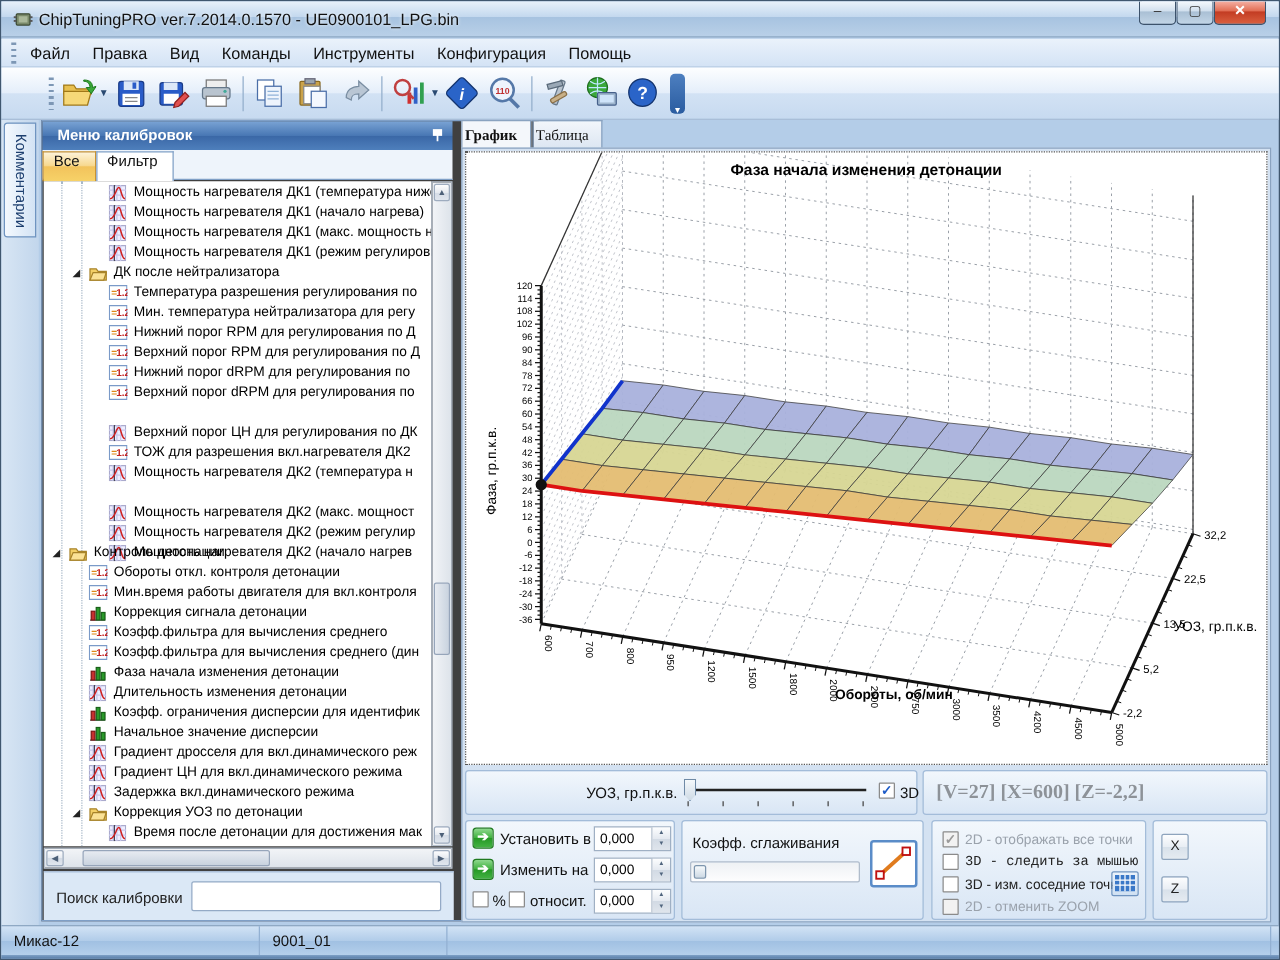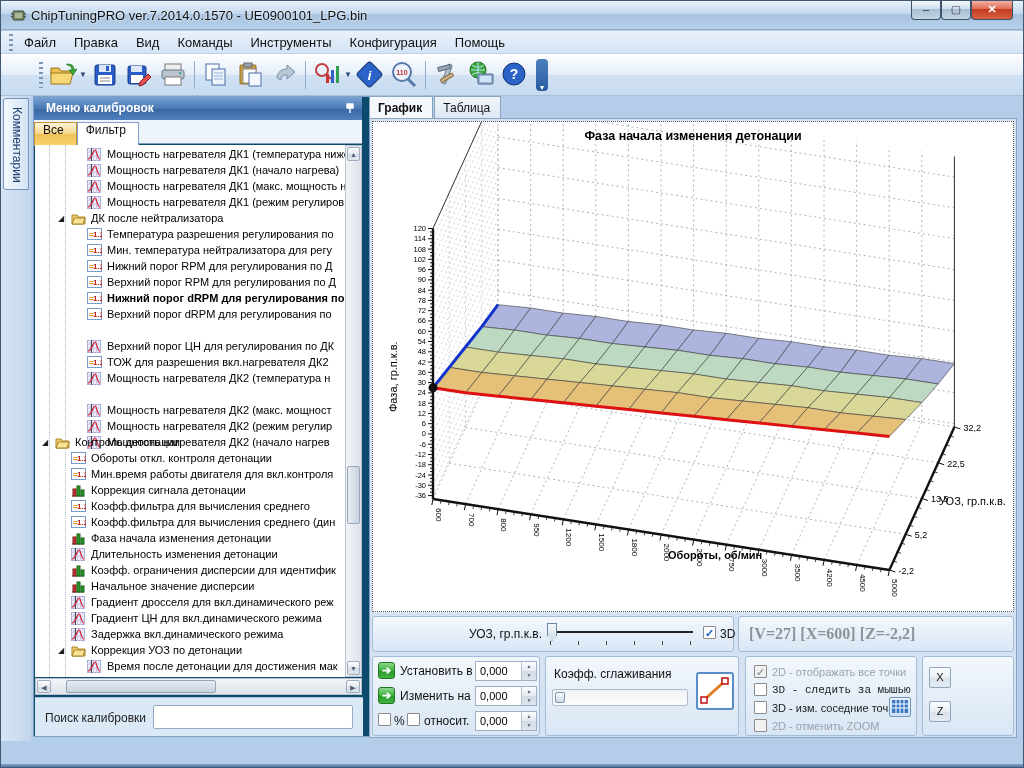--- a/index.html
+++ b/index.html
@@ -36,21 +36,21 @@
   #tb-endcap{display:inline-block;width:12px;height:32px;vertical-align:middle;margin-left:4px;border-radius:4px;
     background:linear-gradient(#4d7fc0,#2a5ca0);color:#fff;font-size:8px;text-align:center;line-height:58px;}
 
   
   #side-strip{left:0;top:95px;width:30px;height:645px;background:linear-gradient(90deg,#d8e6f4,#c2d6ec);}
   #comment-tab{left:2px;top:2px;width:26px;height:92px;border:1px solid #6f94c0;border-radius:3px 0 0 3px;
     background:linear-gradient(90deg,#f4f9fe,#d3e3f4);writing-mode:vertical-rl;
     font-size:12px;color:#1c3e6e;padding:8px 4px;}
 
   
-  #calib{left:32px;top:95px;width:398px;height:641px;background:#0c4a6e;border:1px solid #7f9fc6;}
+  #calib{left:32px;top:95px;width:398px;height:641px;background:#404040;border:1px solid #7f9fc6;}
   #calib-header{left:0;top:0;width:328px;height:23px;color:#fff;font-weight:bold;font-size:12px;
     background:linear-gradient(#7aa3d4,#4877b4 50%,#3a67a6 51%,#4e7fbc);padding:4px 0 0 12px;}
   #calib-tabs{left:0;top:23px;width:328px;height:24px;background:#eef4fb;border-bottom:1px solid #7f9fc6;}
   .ctab{display:inline-block;height:24px;padding:0 12px 0 8px;font-size:12px;color:#111;
     border:1px solid #7f9fc6;border-bottom:none;background:#fff;}
   .ctab.active{background:linear-gradient(#fdf3d9,#f7d990 45%,#f2c35c 50%,#f7d268);border-color:#c89232;}
   #tree{left:1px;top:48px;width:310px;height:532px;background:#fff;overflow:hidden;}
   .guide{position:absolute;width:1px;border-left:1px dotted #a8b8c8;}
   .trow{position:absolute;height:16px;width:400px;font-size:11px;color:#000;white-space:nowrap;}
   .trow .lbl{position:absolute;top:1px;}
@@ -62,22 +62,22 @@
   .sb-btn{position:absolute;background:linear-gradient(#fdfdfe,#e6eaf0 50%,#d4dbe5 51%,#e0e6ee);
     border:1px solid #9eacbf;border-radius:2px;color:#4d6078;font-size:7px;text-align:center;}
   .sb-thumb{position:absolute;background:linear-gradient(90deg,#e7ebf1,#c9d3df);border:1px solid #96a5ba;border-radius:2px;}
   .sb-thumb.h{background:linear-gradient(#e7ebf1,#c9d3df);}
   #search-row{left:1px;top:600px;width:328px;height:39px;background:#dbe8f6;border-top:1px solid #a9c0dc;}
   #search-label{left:10px;top:13px;font-size:12px;color:#222;}
   #search-input{left:118px;top:7px;width:200px;height:24px;background:#fff;border:1px solid #94aac6;border-radius:2px;}
 
   
   #view-tabs{left:368px;top:95px;width:648px;height:23px;}
-  .vtab{display:inline-block;height:23px;padding:4px 10px 0 8px;font-size:12px;color:#111;
-    border:1px solid #8aa3c0;border-bottom:none;background:linear-gradient(#f2f6fb,#dce6f2);margin-right:1px;}
+  .vtab{display:inline-block;height:23px;padding:4px 10px 0 2px;font-size:12px;color:#111;
+    border:1px solid #8aa3c0;border-bottom:none;background:linear-gradient(#f2f6fb,#dce6f2);margin-right:1px;font-family:Liberation Serif, serif;}
   .vtab.active{background:#f4f7fb;font-weight:bold;height:24px;}
   #view-page{left:368px;top:117px;width:648px;height:620px;background:#d4e2f2;border:1px solid #8aa3c0;}
   #chart-area{left:2px;top:2px;width:642px;height:491px;background:#fff;border:1px dotted #555;}
 
   
   .panel{background:linear-gradient(#f2f7fc,#d9e6f5);border:1px solid #a3bcd9;border-radius:3px;}
   .small-lbl{font-size:12px;color:#111;}
   .checkbox{position:absolute;width:13px;height:13px;background:#fff;border:1px solid #8b8b8b;border-radius:1px;
     font-size:11px;line-height:12px;text-align:center;color:#1e5cc8;font-weight:bold;}
   .checkbox.dis{background:#f2f2f2;color:#9a9a9a;}
@@ -322,21 +322,21 @@
               <text x="6" y="9" font-size="8" fill="#c02020" font-weight="bold">1.2</text>
             </svg></span>
           <span class="lbl" style="left: 72px;">Верхний порог RPM для регулирования по Д</span>
         </div>
         <div class="trow" style="top: 146px;">
           <span class="ticon" style="left: 52px;"><svg width="15" height="12">
               <rect x="0.5" y="0.5" width="14" height="11" fill="#fff" stroke="#7a9ac8"></rect>
               <text x="2" y="9" font-size="8" fill="#e08818" font-weight="bold">=</text>
               <text x="6" y="9" font-size="8" fill="#c02020" font-weight="bold">1.2</text>
             </svg></span>
-          <span class="lbl" style="left: 72px; font-weight: bold;">Нижний порог dRPM для регулирования по</span>
+          <span class="lbl" style="left: 72px;">Нижний порог dRPM для регулирования по</span>
         </div>
         <div class="trow" style="top: 162px;">
           <span class="ticon" style="left: 52px;"><svg width="15" height="12">
               <rect x="0.5" y="0.5" width="14" height="11" fill="#fff" stroke="#7a9ac8"></rect>
               <text x="2" y="9" font-size="8" fill="#e08818" font-weight="bold">=</text>
               <text x="6" y="9" font-size="8" fill="#c02020" font-weight="bold">1.2</text>
             </svg></span>
           <span class="lbl" style="left: 72px;">Верхний порог dRPM для регулирования по</span>
         </div>
         <div class="trow" style="top: 194px;">
@@ -1039,14 +1039,19 @@
         </svg>
       </div>
     </div>
 
     <div class="panel abs" style="left:552px;top:537px;width:92px;height:80px;">
       <div class="xz-btn" style="left:6px;top:10px;">X</div>
       <div class="xz-btn" style="left:6px;top:44px;">Z</div>
     </div>
   </div>
 
+  <div id="statusbar" class="abs">
+      <div class="status-sec" style="left: 0px; width: 207px;">Микас-12</div>
+      <div class="status-sec" style="left: 207px; width: 150px;">9001_01</div>
+      <div class="status-sec" style="left: 357px; width: 659px;"></div>
+    </div>
   <div id="bottom-edge" class="abs"></div>
 </div>
 
 </body></html>

